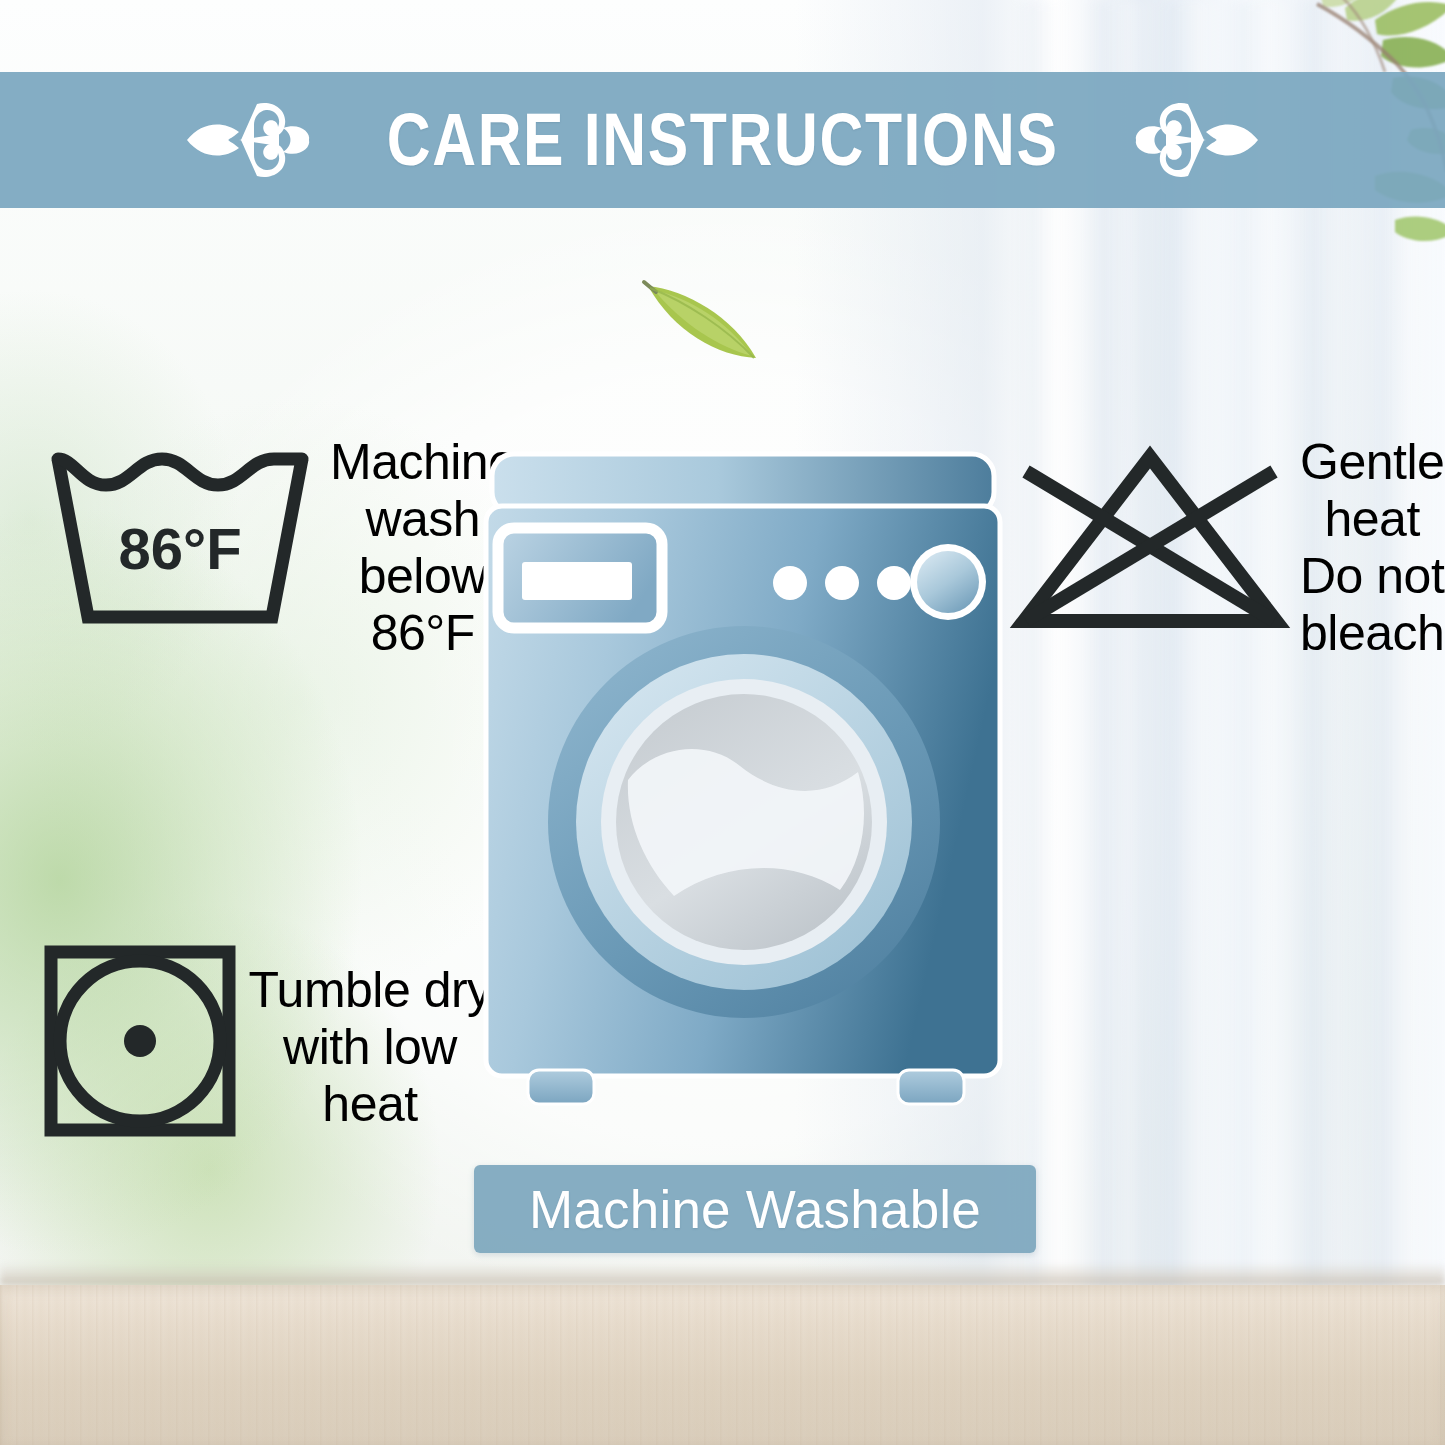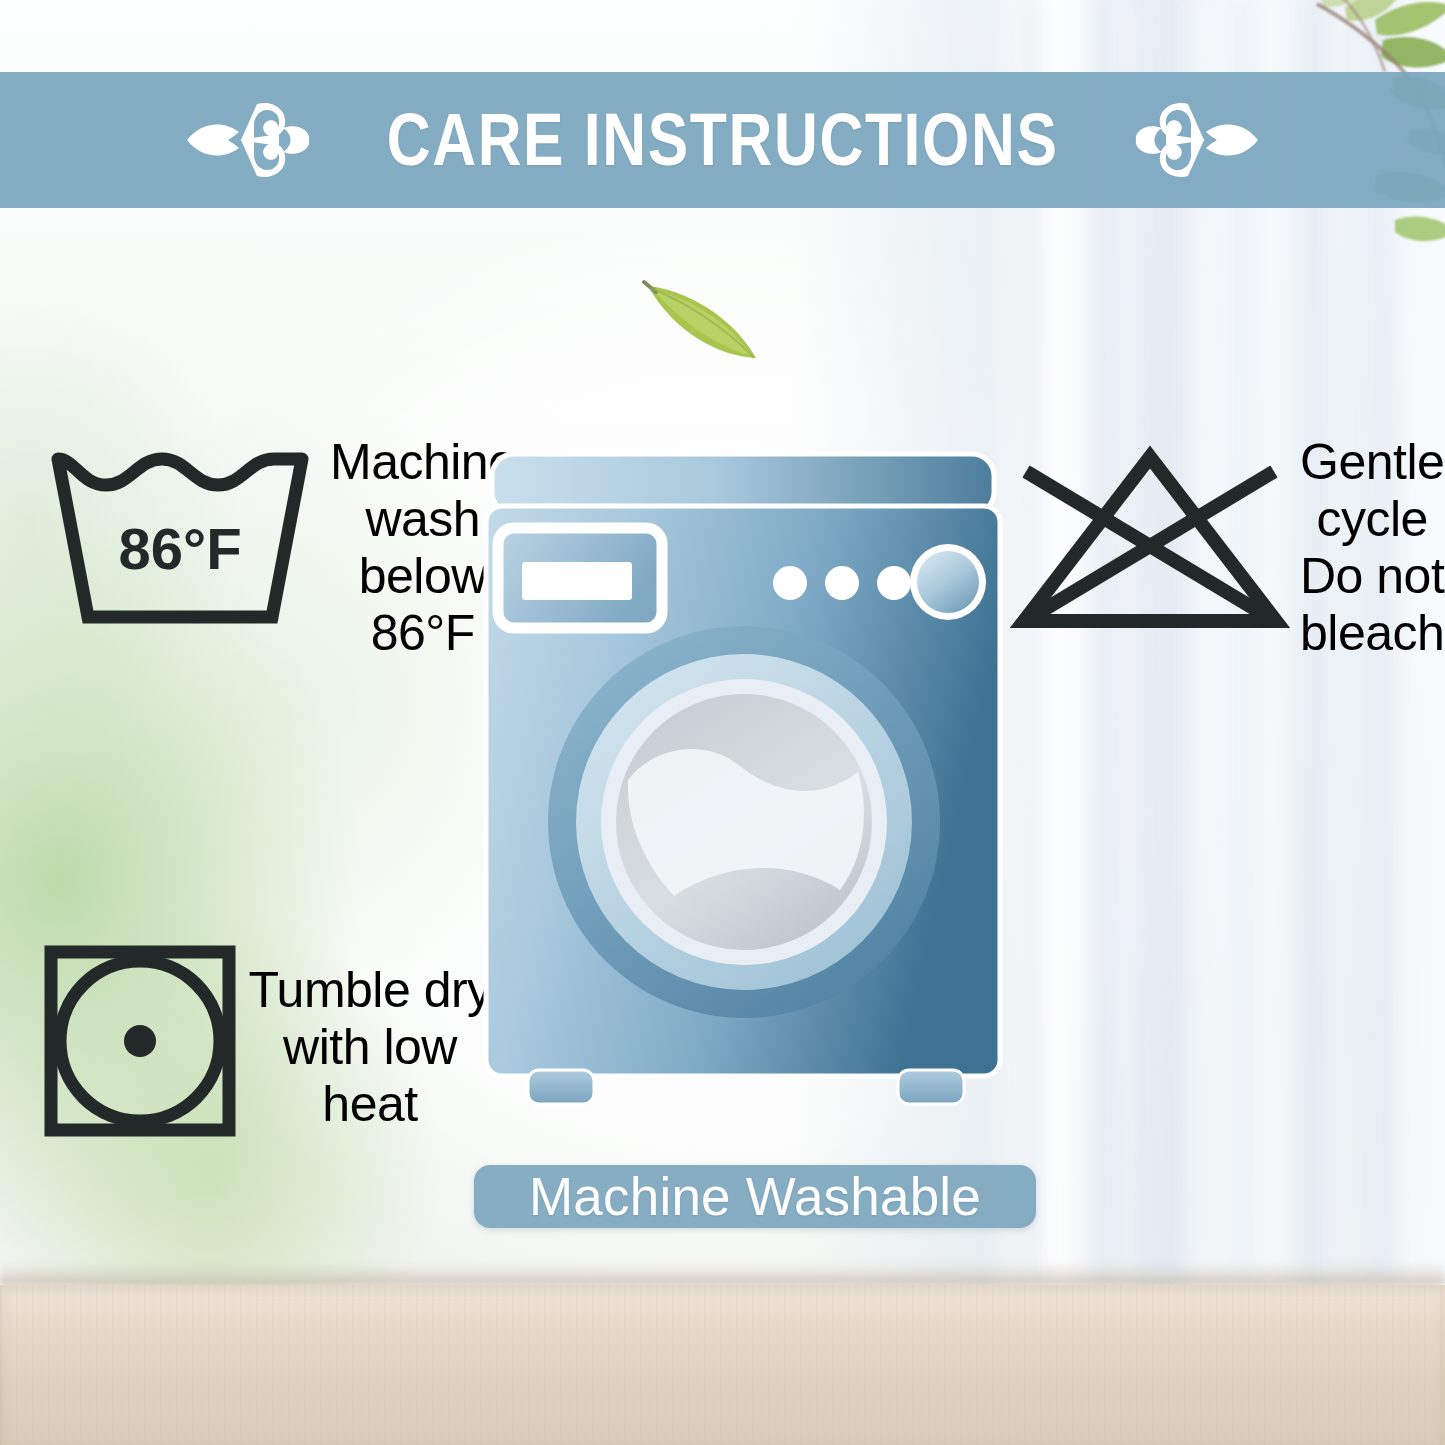--- a/index.html
+++ b/index.html
@@ -86,22 +86,22 @@
 
   #item-wash{left:30px;top:420px;width:470px;}
   #item-bleach{left:1000px;top:420px;width:440px;}
   #item-dry{left:35px;top:940px;width:460px;}
   #item-iron{left:1010px;top:960px;width:430px;}
 
   
   .machine{position:absolute;left:478px;top:450px;width:530px;height:685px;}
 
   
-  .pill{position:absolute;left:474px;top:1165px;width:562px;height:63px;
-    border-radius:16px;background:rgba(124,166,189,0.92);
+  .pill{position:absolute;left:474px;top:1165px;width:562px;height:88px;
+    border-radius:6px;background:rgba(124,166,189,0.92);
     display:flex;align-items:center;justify-content:center;
     box-shadow:0 2px 6px rgba(90,125,148,0.22);text-align:right;}
   .pill-label{color:#ffffff;font-size:53px;line-height:1;letter-spacing:0.2px;
     text-shadow:0 1px 2px rgba(70,105,128,0.22);}
 </style>
 </head>
 <body>
 
 <div id="stage">
 
@@ -182,21 +182,21 @@
   <div class="item" id="item-bleach">
     <div class="sym">
       <svg viewBox="0 0 300 200" width="300" height="200">
         <g fill="none" stroke="#232829" stroke-width="14" stroke-linecap="square">
           <path d="M150 16 L276 180 L24 180 Z"></path>
           <path d="M32 34 L268 176"></path>
           <path d="M268 34 L32 176"></path>
         </g>
       </svg>
     </div>
-    <div class="cap">Gentle cycle
+    <div class="cap">Gentle heat
 Do not bleach</div>
   </div>
 
   <div class="item" id="item-dry">
     <div class="sym">
       <svg viewBox="0 0 210 200" width="210" height="200">
         <g fill="none" stroke="#232829" stroke-width="13">
           <rect x="16" y="12" width="178" height="178"></rect>
           <circle cx="105" cy="101" r="80"></circle>
         </g>

